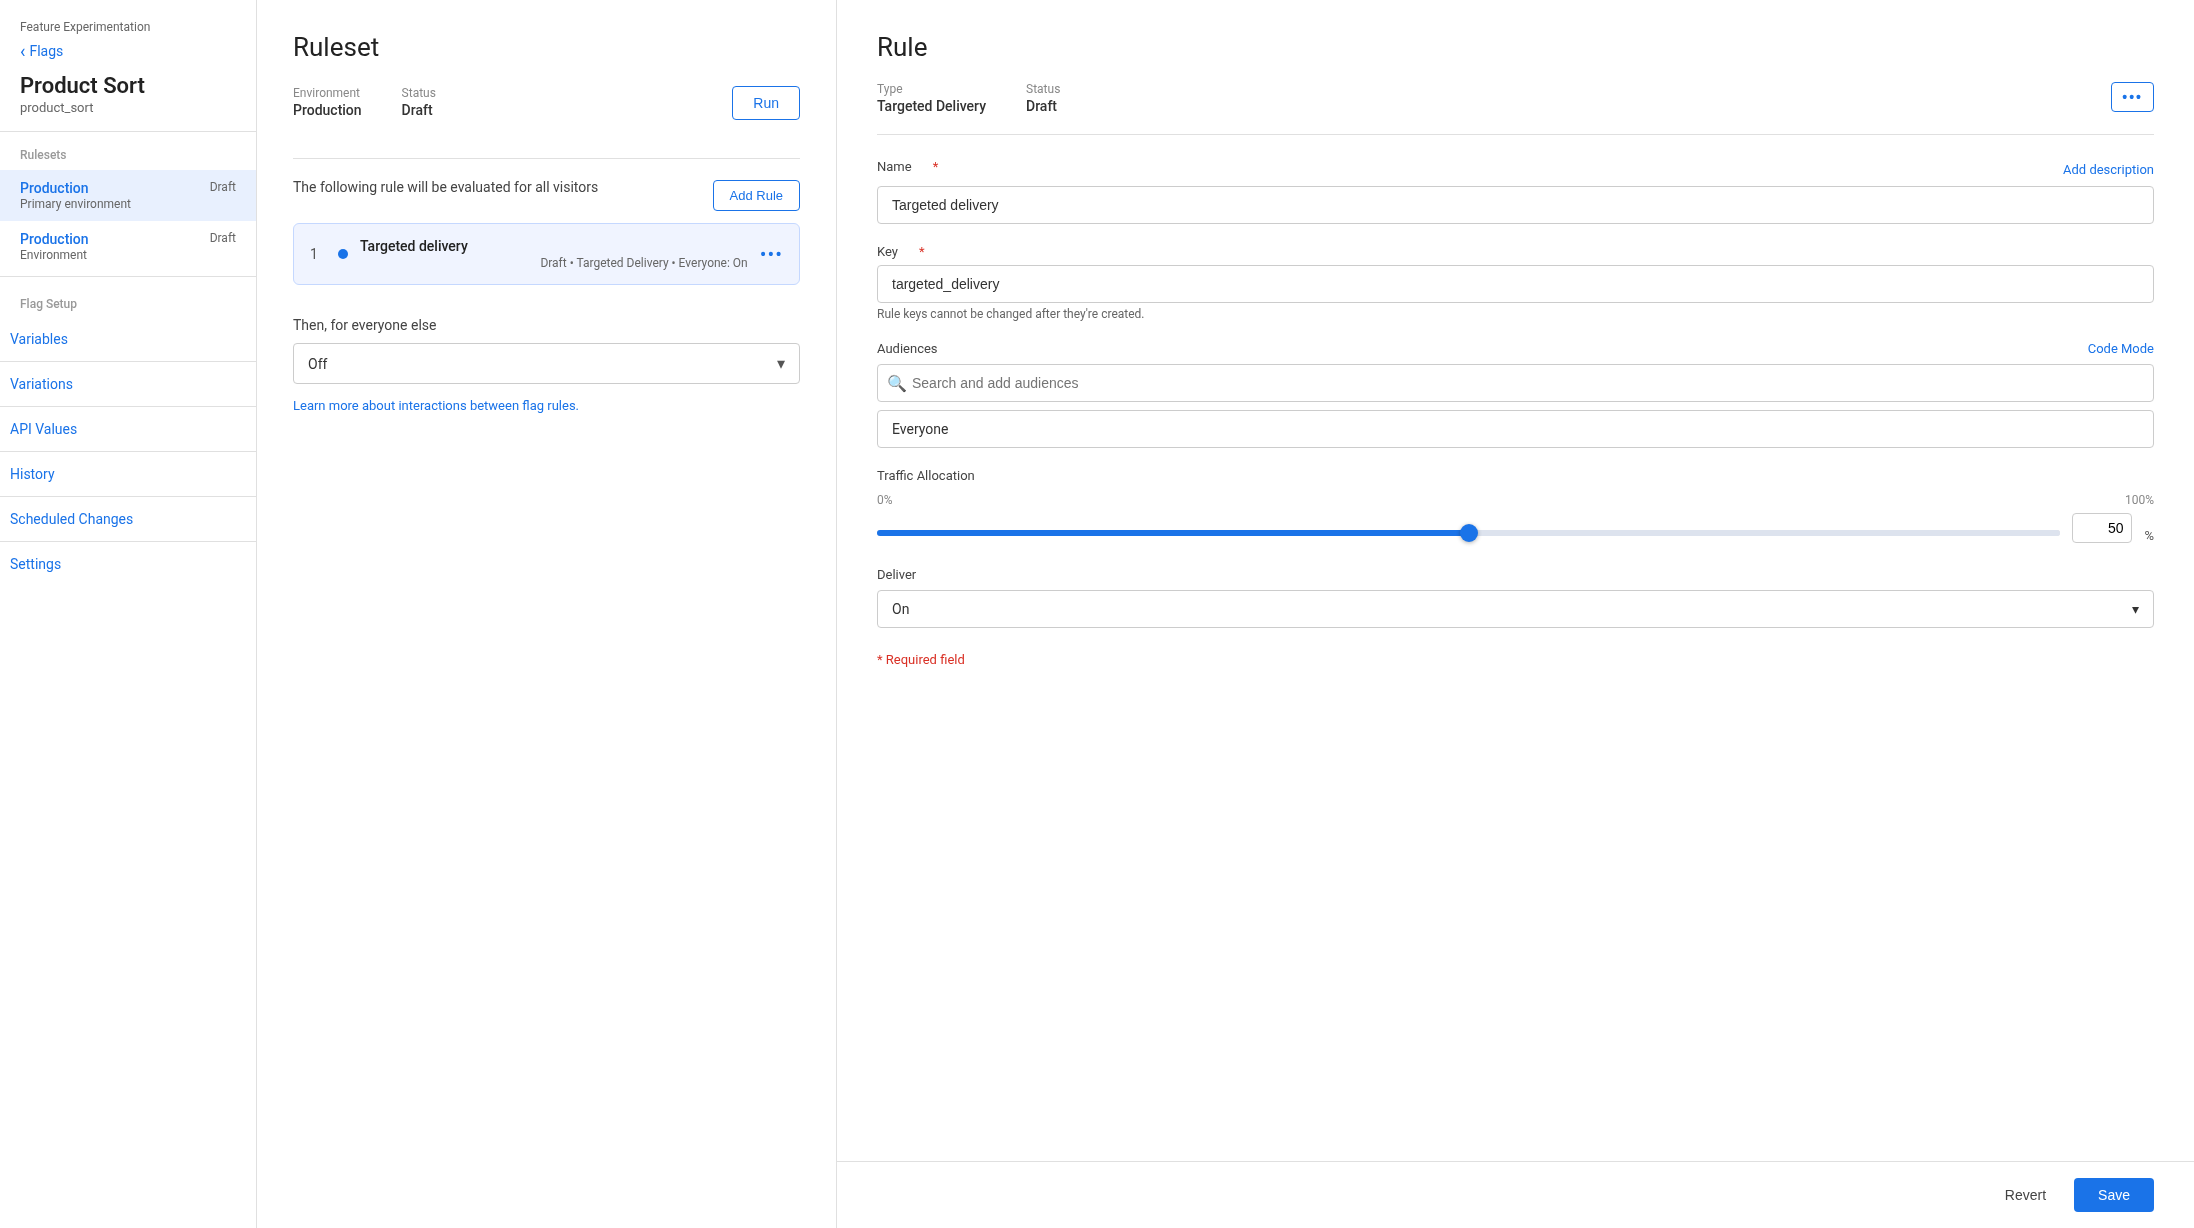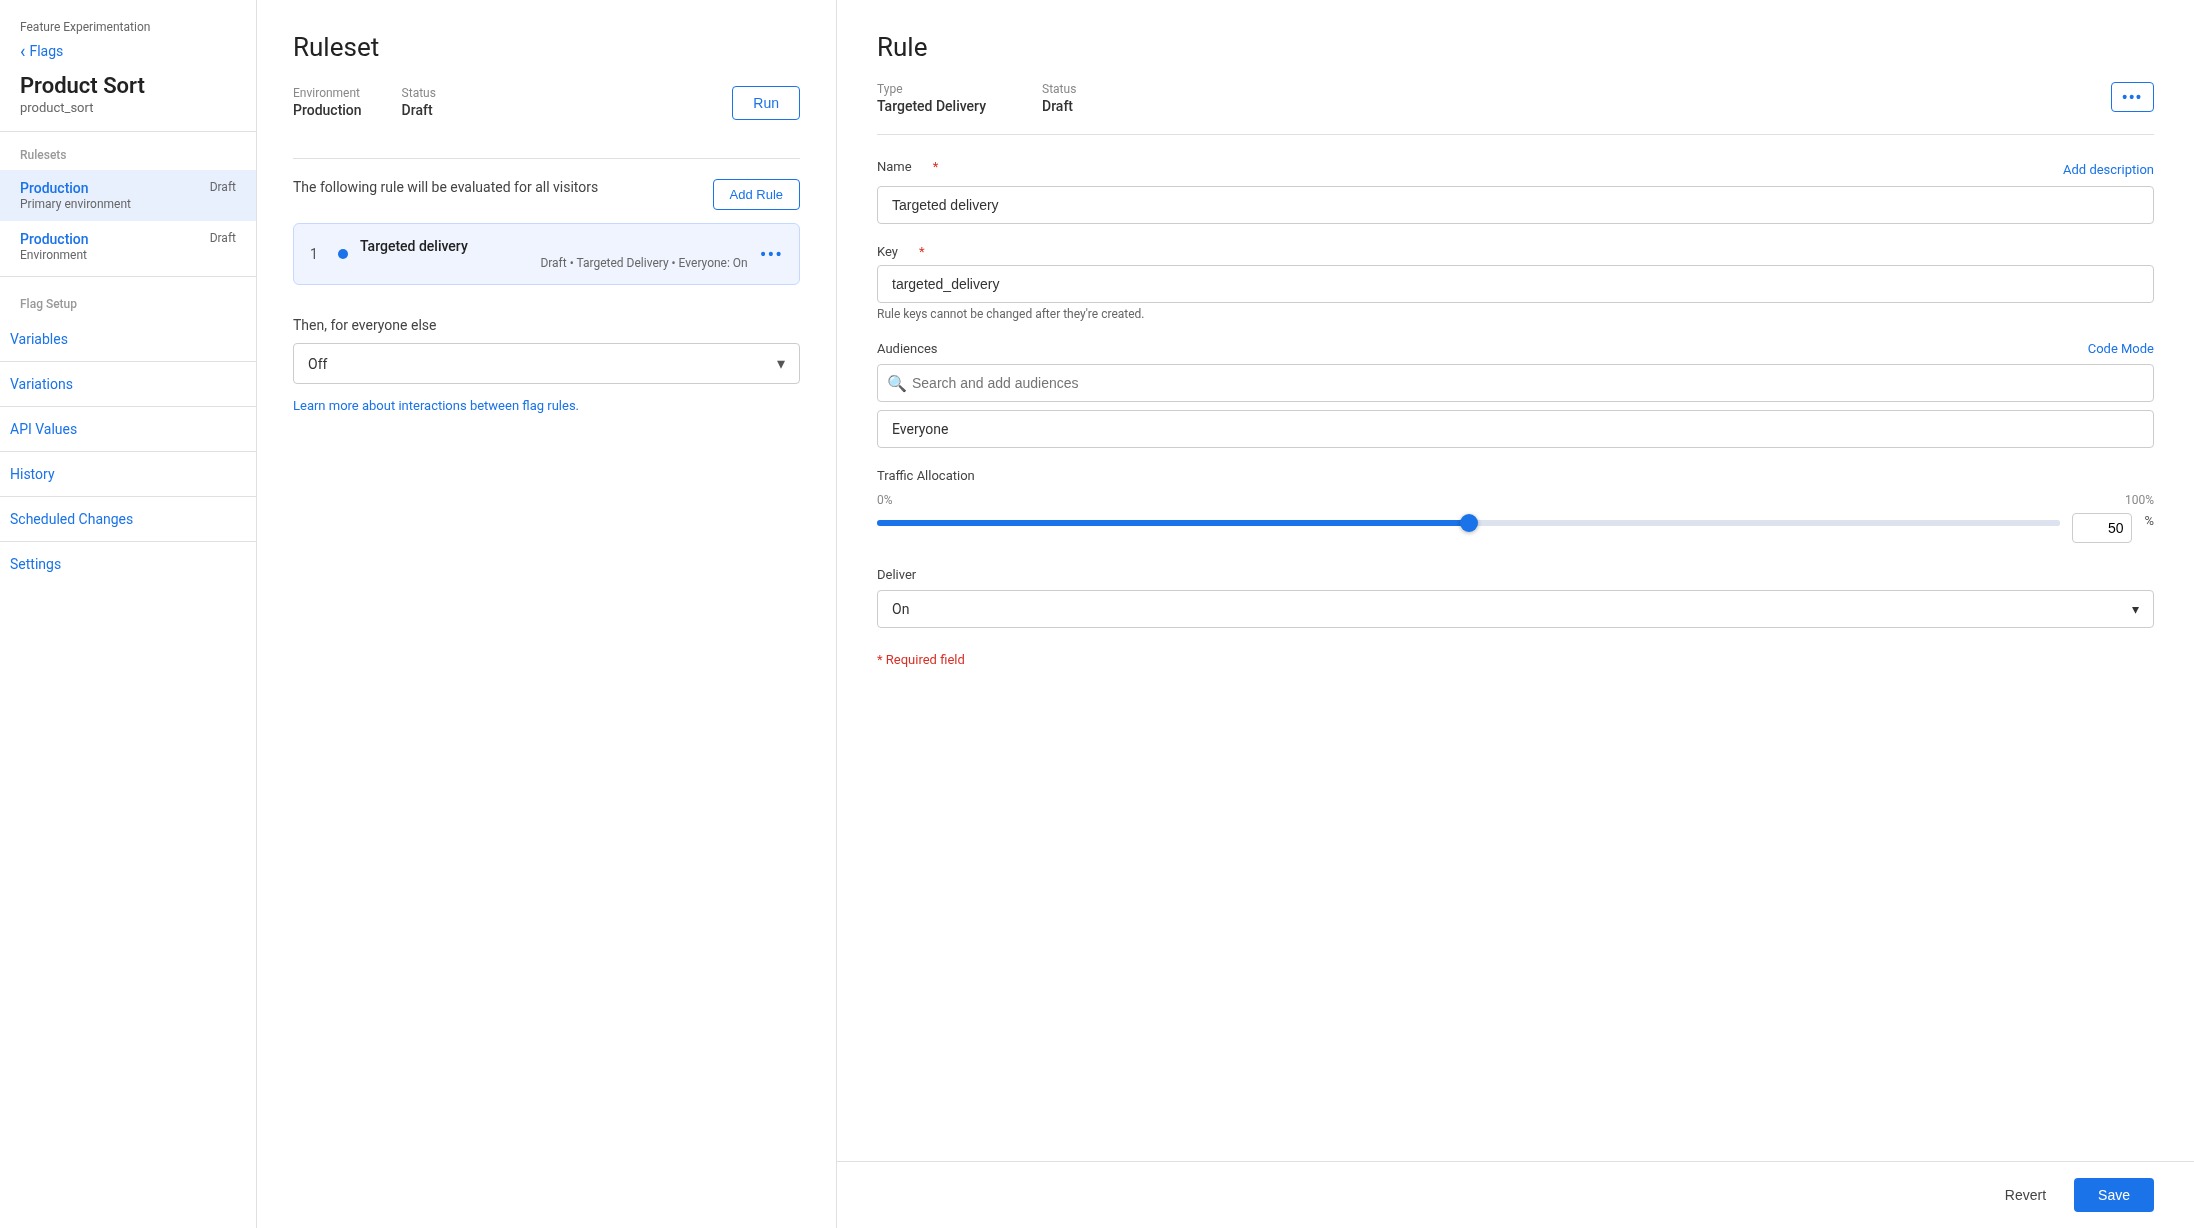--- a/index.html
+++ b/index.html
@@ -41,52 +41,52 @@
     .divider { height: 1px; background: #e0e0e0; margin: 20px 0; }
     .rule-description { font-size: 14px; color: #444; margin-bottom: 16px; }
     .add-rule-button { border: 1px solid #1a73e8; color: #1a73e8; background: #fff; padding: 7px 16px; border-radius: 4px; cursor: pointer; font-size: 13px; font-weight: 500; }
     .rule-card { border: 1px solid #c5d8ff; border-radius: 6px; padding: 14px 16px; display: flex; align-items: center; gap: 12px; background: #f0f4ff; margin-bottom: 12px; }
     .rule-number { font-size: 14px; color: #555; min-width: 16px; }
     .rule-dot { width: 10px; height: 10px; border-radius: 50%; background: #1a73e8; flex-shrink: 0; }
     .rule-info { flex: 1; }
     .rule-name { font-size: 14px; font-weight: 500; color: #222; }
     .rule-meta { font-size: 12px; color: #666; margin-top: 2px; text-align: right; }
     .rule-more { color: #1a73e8; cursor: pointer; font-size: 20px; letter-spacing: 1px; }
-    .rule-list-header { display: flex; align-items: flex-start; justify-content: space-between; margin-bottom: 12px; }
+    .rule-list-header { display: flex; align-items: center; justify-content: space-between; margin-bottom: 12px; }
     .then-label { font-size: 14px; color: #444; margin-bottom: 10px; margin-top: 20px; }
     .select-field { border: 1px solid #ccc; border-radius: 4px; padding: 10px 14px; font-size: 14px; color: #333; display: flex; justify-content: space-between; align-items: center; background: #fff; cursor: pointer; }
     .select-chevron { font-size: 16px; color: #555; }
     .learn-more { color: #1a73e8; font-size: 13px; cursor: pointer; margin-top: 14px; display: inline-block; }
 
     
     .rule-panel { flex: 1; background: #fff; display: flex; flex-direction: column; overflow-y: auto; padding: 32px 40px; }
     .rule-panel-title { font-size: 26px; font-weight: 400; color: #222; margin-bottom: 20px; }
     .rule-type-row { display: flex; align-items: flex-start; justify-content: space-between; margin-bottom: 20px; }
-    .rule-type-info { display: flex; gap: 56px; }
+    .rule-type-info { display: flex; gap: 40px; }
     .more-button { border: 1px solid #1a73e8; color: #1a73e8; background: #fff; padding: 6px 10px; border-radius: 4px; cursor: pointer; font-size: 14px; font-weight: 700; letter-spacing: 2px; }
     .rule-divider { height: 1px; background: #e0e0e0; margin: 0 0 24px; }
     .field-group { margin-bottom: 20px; }
     .field-label { font-size: 13px; color: #444; margin-bottom: 6px; display: flex; align-items: center; gap: 21px; }
     .field-required { color: #d93025; }
     .field-link { color: #1a73e8; font-size: 13px; cursor: pointer; margin-left: auto; }
     .field-label-row { display: flex; align-items: center; justify-content: space-between; margin-bottom: 6px; }
     .text-input { border: 1px solid #ccc; border-radius: 4px; padding: 10px 14px; font-size: 14px; color: #333; width: 100%; }
     .field-hint { font-size: 12px; color: #666; margin-top: 4px; }
     .audiences-section { margin-bottom: 20px; }
     .audiences-label-row { display: flex; align-items: center; justify-content: space-between; margin-bottom: 8px; }
     .audiences-label { font-size: 13px; color: #444; }
     .code-mode-link { color: #1a73e8; font-size: 13px; cursor: pointer; }
     .search-input-wrap { position: relative; }
     .search-icon { position: absolute; left: 10px; top: 50%; transform: translateY(-50%); color: #888; font-size: 16px; }
     .search-input { border: 1px solid #ccc; border-radius: 4px; padding: 10px 14px 10px 34px; font-size: 14px; color: #333; width: 100%; }
     .everyone-tag { border: 1px solid #ccc; border-radius: 4px; padding: 10px 14px; font-size: 14px; color: #333; background: #fff; margin-top: 8px; }
     .traffic-section { margin-bottom: 24px; }
     .traffic-label { font-size: 13px; color: #444; margin-bottom: 10px; }
     .traffic-range-labels { display: flex; justify-content: space-between; font-size: 12px; color: #888; margin-bottom: 6px; }
-    .slider-wrap { display: flex; align-items: flex-start; gap: 12px; }
+    .slider-wrap { display: flex; align-items: flex-end; gap: 12px; }
     .slider-bar { flex: 1; position: relative; height: 20px; display: flex; align-items: center; }
     .slider-track { width: 100%; height: 6px; background: #e0e0e0; border-radius: 3px; position: relative; overflow: visible; }
     .slider-thumb { width: 18px; height: 18px; border-radius: 50%; background: #1a73e8; position: absolute; left: calc(50% - 9px); top: 50%; transform: translateY(-50%); box-shadow: 0 1px 4px rgba(0,0,0,0.3); cursor: pointer; }
     .slider-input { border: 1px solid #ccc; border-radius: 4px; padding: 6px 8px; font-size: 14px; width: 60px; text-align: right; }
     .pct-label { font-size: 13px; color: #555; }
     .deliver-section { margin-bottom: 20px; }
     .deliver-label { font-size: 13px; color: #444; margin-bottom: 8px; }
     .deliver-select { border: 1px solid #ccc; border-radius: 4px; padding: 10px 14px; font-size: 14px; color: #333; display: flex; justify-content: space-between; align-items: center; background: #fff; cursor: pointer; }
     .required-note { font-size: 13px; color: #d93025; margin-top: 4px; }
     .bottom-bar { display: flex; justify-content: flex-end; align-items: center; gap: 12px; padding: 16px 40px; border-top: 1px solid #e0e0e0; background: #fff; }

